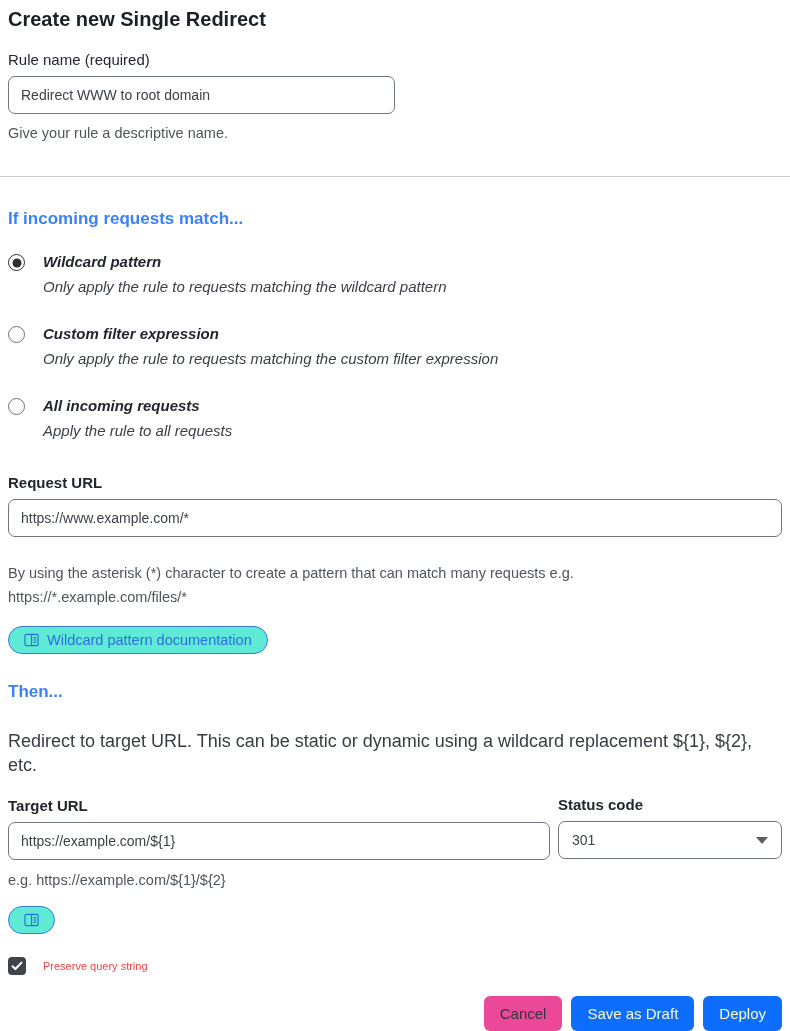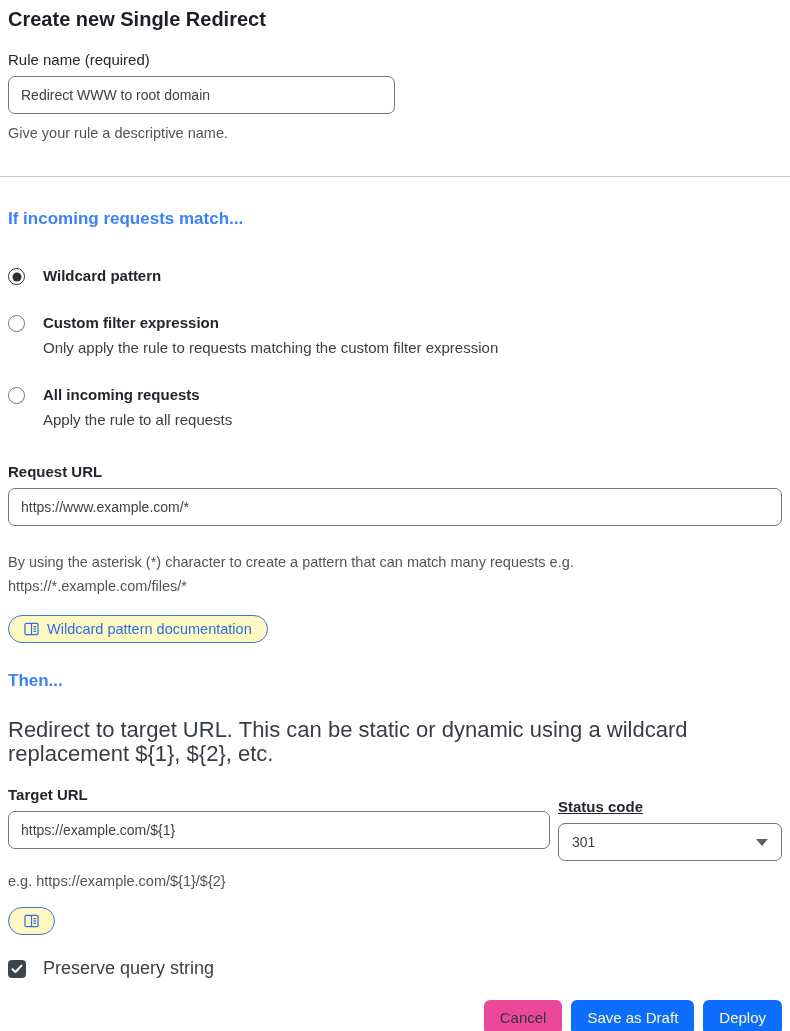--- a/index.html
+++ b/index.html
@@ -50,21 +50,21 @@
     border: none;
     border-top: 1px solid #c9cccf;
     margin: 31px -8px 0 -8px;
   }
   .section-heading {
     font-size: 17px;
     font-weight: bold;
     color: #3b82f6;
     margin-top: 32px;
   }
-  .radio-group { margin-top: 36px; }
+  .radio-group { margin-top: 22px; font-style: italic; }
   .radio-option {
     display: flex;
     align-items: flex-start;
     margin-top: 26px;
     cursor: pointer;
   }
   .radio-option:first-child { margin-top: 0; }
   .radio-circle {
     width: 17px; height: 17px;
     border: 1.5px solid #6d7379;
@@ -99,29 +99,29 @@
   }
   .doc-button {
     display: inline-flex;
     align-items: center;
     gap: 8px;
     margin-top: 17px;
     height: 28px;
     padding: 0 15px;
     border: 1px solid #3b79dd;
     border-radius: 14px;
-    background: #fef9c3;
+    background: #5eead4;
     color: #2f6ee0;
     font-family: "Liberation Sans", sans-serif;
     font-size: 14.5px;
     cursor: pointer;
   }
   .doc-button svg { display: block; }
   .then-paragraph {
-    font-size: 22px;
+    font-size: 18px;
     color: #383d44;
     margin-top: 27px;
     line-height: 24px;
   }
   .target-row {
     display: flex;
     gap: 8px;
     margin-top: 0;
   }
   .target-col { width: 542px; }
@@ -155,22 +155,22 @@
   .checkbox-box {
     width: 18px; height: 18px;
     background: #3f4449;
     border-radius: 4px;
     display: flex;
     align-items: center;
     justify-content: center;
     flex: 0 0 auto;
   }
   .checkbox-label {
-    font-size: 18px;
-    color: #404040;
+    font-size: 11px;
+    color: #ef4444;
     margin-left: 17px;
   }
   .actions-row {
     display: flex;
     justify-content: flex-end;
     gap: 9px;
     margin-top: 21px;
   }
   .btn {
     font-family: "Liberation Sans", sans-serif;
@@ -203,20 +203,21 @@
 
 <hr class="divider">
 
 <h2 class="section-heading">If incoming requests match...</h2>
 
 <div class="radio-group">
   <div class="radio-option">
     <div class="radio-circle selected"></div>
     <div class="radio-texts">
       <div class="radio-label">Wildcard pattern</div>
+      <div class="radio-desc">Only apply the rule to requests matching the wildcard pattern</div>
     </div>
   </div>
   <div class="radio-option">
     <div class="radio-circle"></div>
     <div class="radio-texts">
       <div class="radio-label">Custom filter expression</div>
       <div class="radio-desc">Only apply the rule to requests matching the custom filter expression</div>
     </div>
   </div>
   <div class="radio-option">
@@ -250,21 +251,21 @@
 
 <h2 class="section-heading" style="margin-top:28px;">Then...</h2>
 <p class="then-paragraph">Redirect to target URL. This can be static or dynamic using a wildcard replacement ${1}, ${2}, etc.</p>
 
 <div class="target-row" style="margin-top:0;">
   <div class="target-col">
     <div class="field-label bold" style="margin-top:20px;">Target URL</div>
     <input class="text-input" type="text" value="https://example.com/${1}" style="">
   </div>
   <div class="status-col">
-    <div class="field-label bold" style="margin-top:32px;text-decoration:underline;">Status code</div>
+    <div class="field-label bold" style="margin-top:19px;">Status code</div>
     <div class="select-box">
       <span>301</span>
       <span class="caret-down"></span>
     </div>
   </div>
 </div>
 <div class="help-text" style="margin-top:8px;">e.g. https://example.com/${1}/${2}</div>
 
 <button class="doc-button" style="margin-top:14px;">
   <span>

